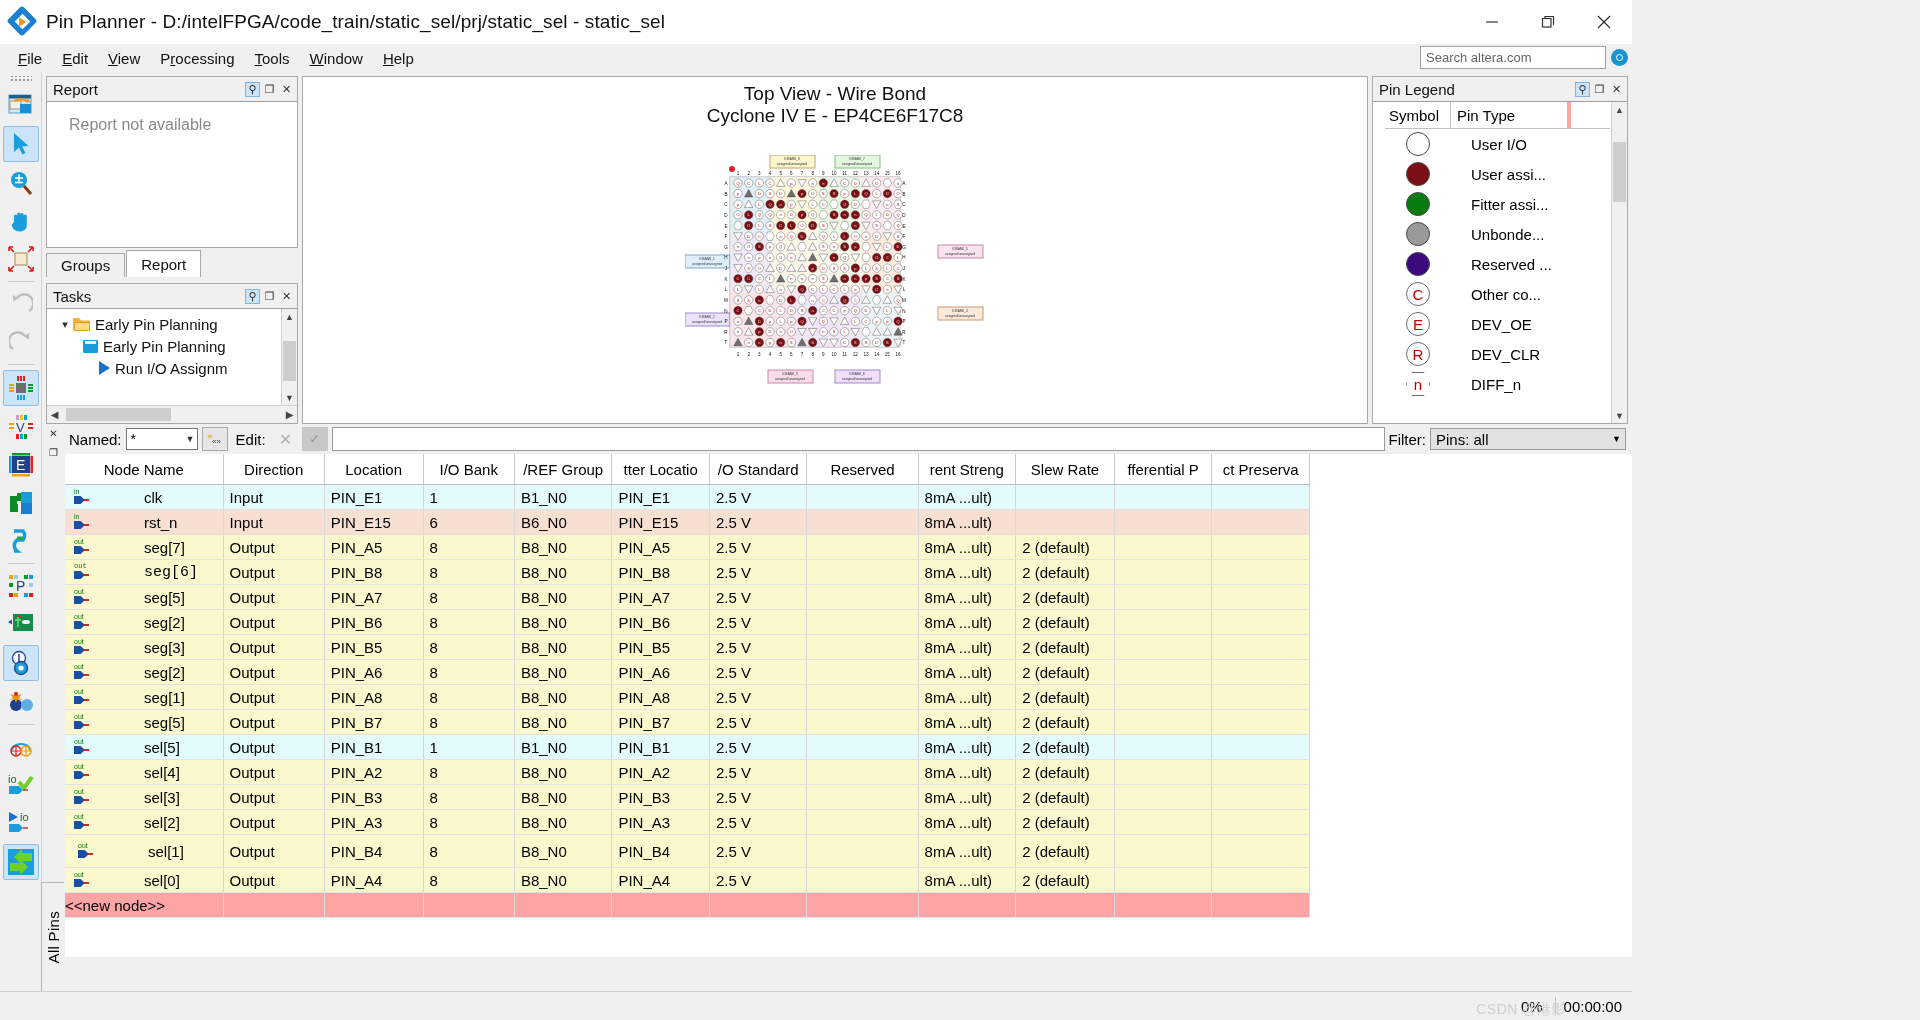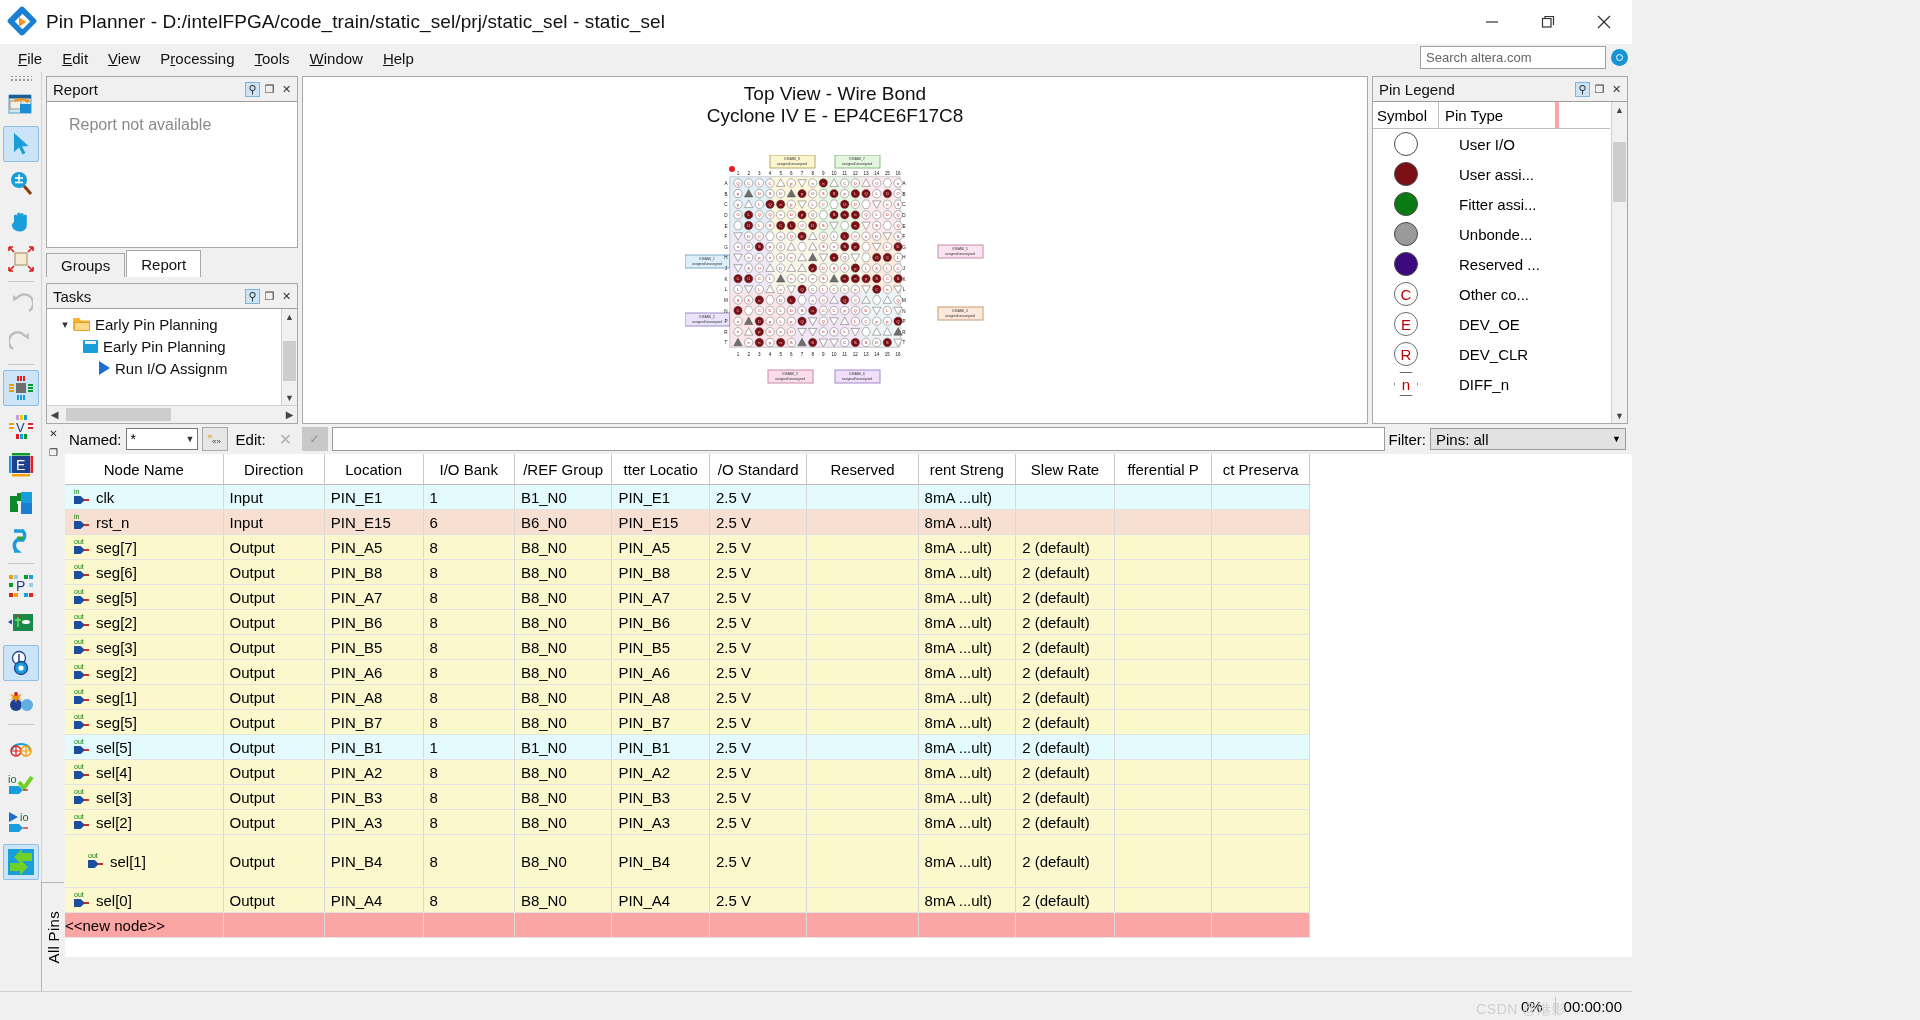--- a/index.html
+++ b/index.html
@@ -111,21 +111,21 @@
   .filter-sel .cv{margin-left:auto;font-size:9px;}
 
   .gridwrap{flex:1 1 auto;background:#fff;overflow:hidden;position:relative;display:flex;flex-direction:column;}
   table.pins{border-collapse:collapse;table-layout:fixed;width:1245px;font-size:15px;}
   table.pins th{height:28px;font-weight:normal;border-right:1px solid #c9c9c9;border-bottom:1px solid #bdbdbd;background:#fff;overflow:hidden;white-space:nowrap;text-overflow:clip;}
   table.pins td{height:24px;border-right:1px solid #d8d8d8;border-bottom:1px solid #e2e2e2;padding:0 0 0 6px;white-space:nowrap;overflow:hidden;}
   tr.r-cyan td{background:#e3fbfd;}
   tr.r-pink td{background:#f7dfd2;}
   tr.r-yellow td{background:#fbf8cd;}
   tr.r-white td{background:#fca5a5;}
-  .nodecell{display:flex;align-items:center;padding-left:8px;}
+  .nodecell{display:flex;align-items:center;padding-left:8px;gap:48px;}
   .pinico{width:17px;height:14px;position:relative;margin-right:6px;flex:0 0 auto;}
   .pinico .lab{position:absolute;left:1px;top:-2px;font-size:7px;color:#0a7a0a;line-height:7px;}
   .pinico .arr{position:absolute;left:1px;top:6px;width:11px;height:8px;background:#1a4fa0;clip-path:polygon(0 0,60% 0,100% 50%,60% 100%,0 100%);}
   .pinico .tail{position:absolute;left:11px;top:9px;width:5px;height:1.5px;background:#c03030;}
 
   .bottombar{height:34px;background:#f0f0f0;display:flex;align-items:flex-end;flex:0 0 auto;}
   .allpins-tab{width:22px;height:108px;background:#f0f0f0;border:1px solid #b5b5b5;border-right:none;display:flex;align-items:center;justify-content:center;}
   .allpins-tab span{writing-mode:vertical-rl;transform:rotate(180deg);font-size:15px;letter-spacing:0.3px;}
 
   
@@ -1028,21 +1028,21 @@
 
         <div class="legendcol">
           <div class="dock" style="flex:1 1 auto;">
             <div class="dockhdr">
               <span class="t">Pin Legend</span>
               <span class="dockbtn pin">⚲</span>
               <span class="dockbtn">❐</span>
               <span class="dockbtn">✕</span>
             </div>
             <div class="dockbody">
-              <div style="padding-left:0;padding-right:17px;">
+              <div style="padding-left:12px;padding-right:17px;">
                 <div class="legend-table-hdr">
                   <div class="c1">Symbol</div>
                   <div class="c2">Pin Type</div>
                 </div>
                 <div id="legend-rows">
                     <div class="legend-row">
                       <div class="legend-sym">
                         <div class="sym-circle" style="background: rgb(255, 255, 255);"></div>
                       </div>
                       <div class="legend-lbl">User I/O</div>
@@ -1233,21 +1233,21 @@
                     <td>B8_N0</td>
                     <td>PIN_A5</td>
                     <td>2.5 V</td>
                     <td></td>
                     <td>8mA ...ult)</td>
                     <td>2 (default)</td>
                     <td></td>
                     <td></td>
                   </tr>
                   <tr class="r-yellow">
-                    <td style="padding: 0px;">
+                    <td style="padding: 0px; font-family: Liberation Mono, monospace;">
                       <div class="nodecell">
                         <span class="pinico">
                           <span class="lab">out</span>
                           <span class="arr"></span>
                           <span class="tail"></span>
                         </span>
                         <span>seg[6]</span>
                       </div>
                     </td>
                     <td>Output</td>
@@ -1486,21 +1486,21 @@
                     <td>B8_N0</td>
                     <td>PIN_A3</td>
                     <td>2.5 V</td>
                     <td></td>
                     <td>8mA ...ult)</td>
                     <td>2 (default)</td>
                     <td></td>
                     <td></td>
                   </tr>
                   <tr class="r-yellow">
-                    <td style="padding: 14px;">
+                    <td style="padding: 4px;">
                       <div class="nodecell">
                         <span class="pinico">
                           <span class="lab">out</span>
                           <span class="arr"></span>
                           <span class="tail"></span>
                         </span>
                         <span>sel[1]</span>
                       </div>
                     </td>
                     <td>Output</td>

